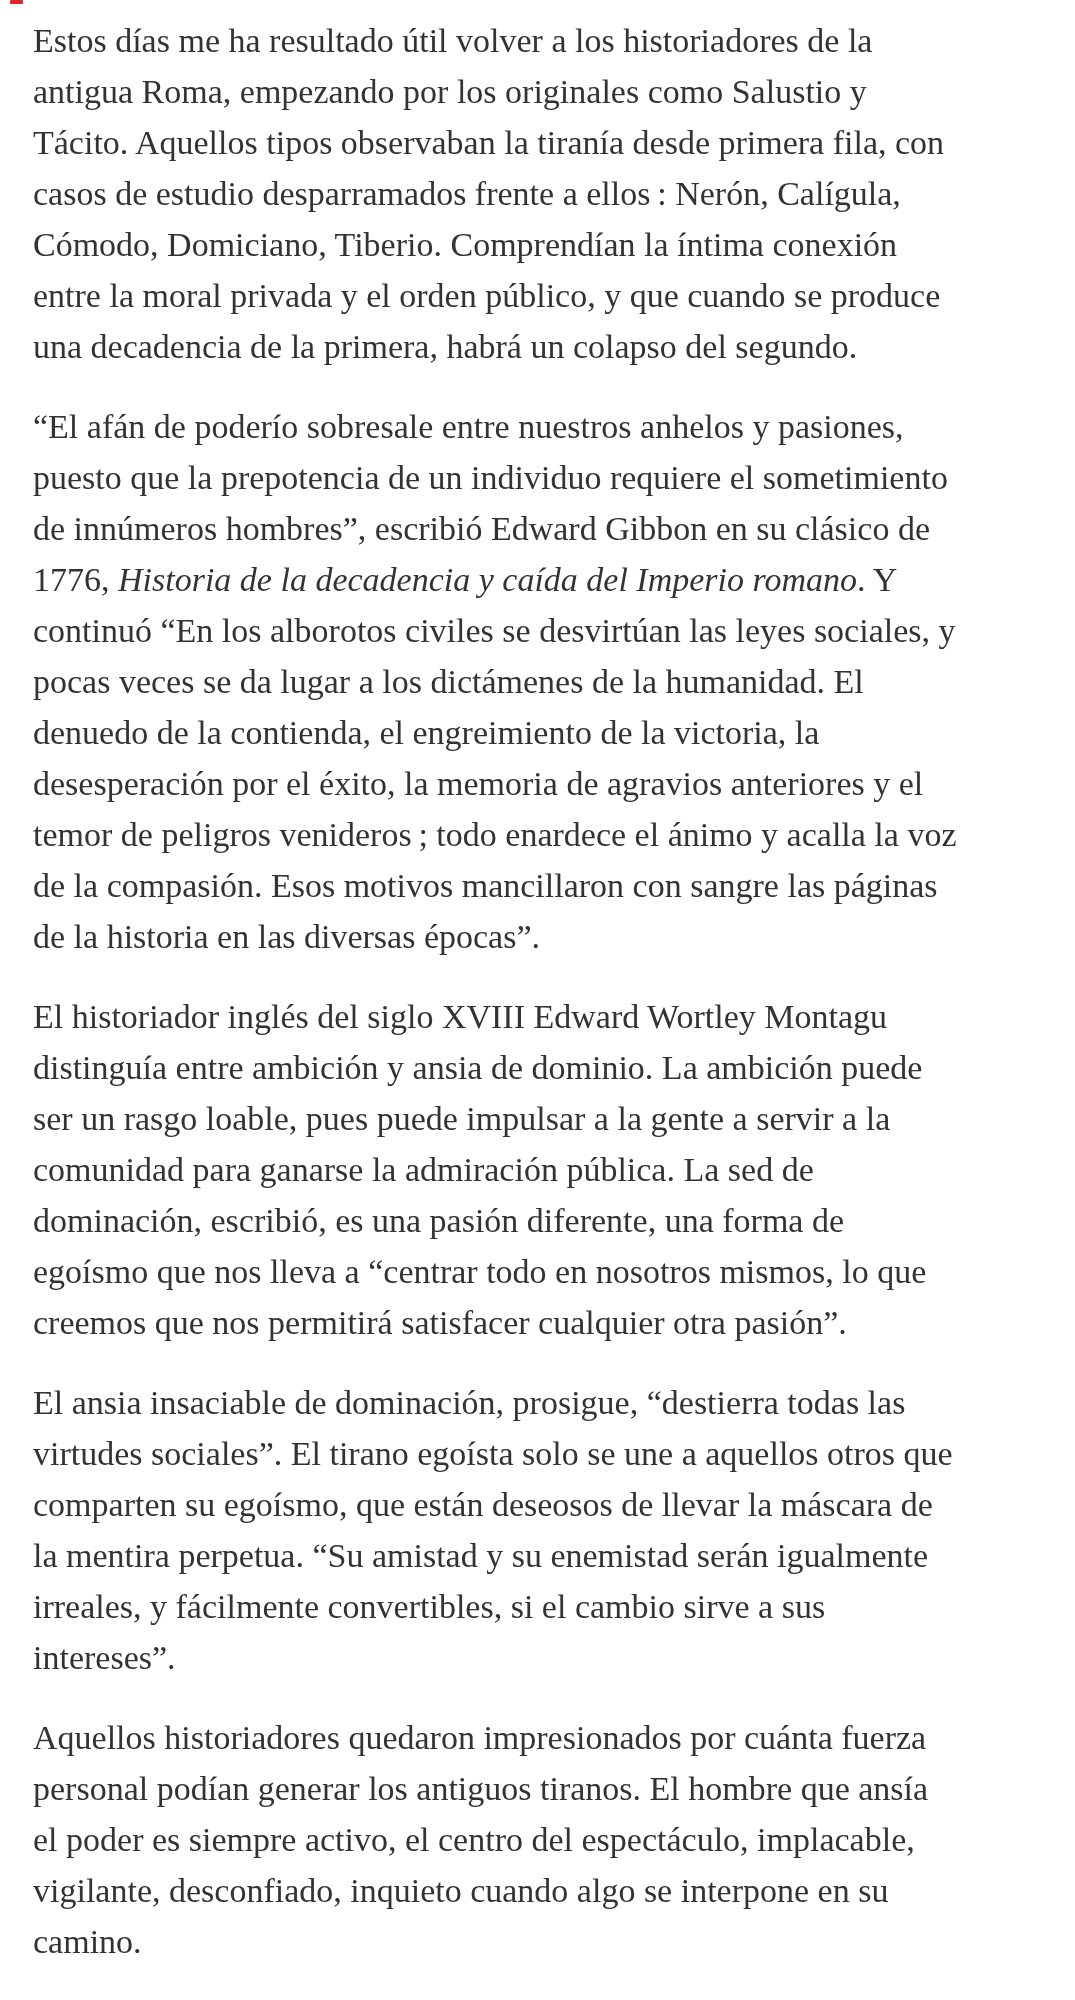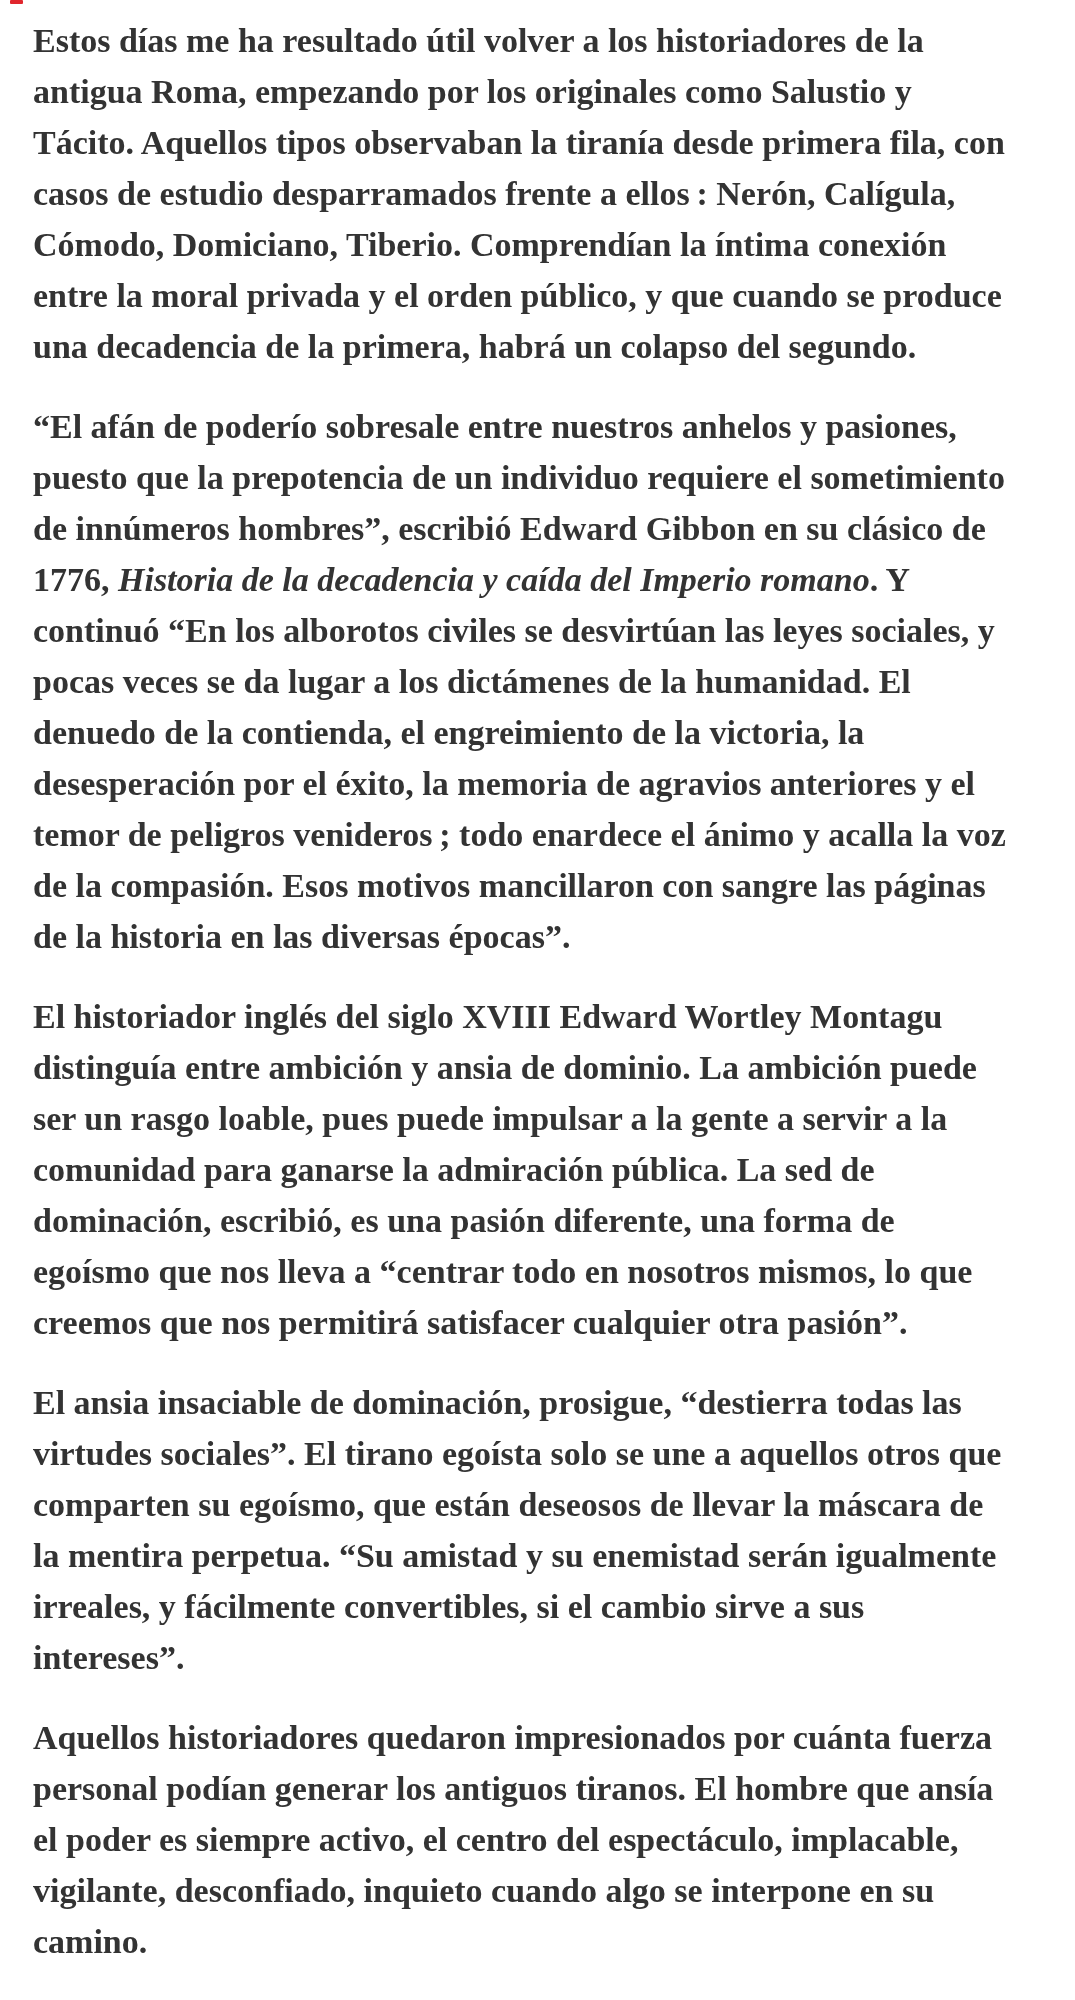--- a/index.html
+++ b/index.html
@@ -17,21 +17,20 @@
     overflow: hidden;
     position: relative;
     -webkit-font-smoothing: antialiased;
   }
   article[data-name="article-body"] {
     padding: 15px 28px 0 33px;
   }
   article p {
     margin: 0 0 29px 0;
     text-align: left;
-    font-weight: bold;
   }
   article p span.italic {
     font-style: italic;
   }
   .red-fragment {
     position: absolute;
     top: 0;
     left: 10px;
     width: 13px;
     height: 4px;

